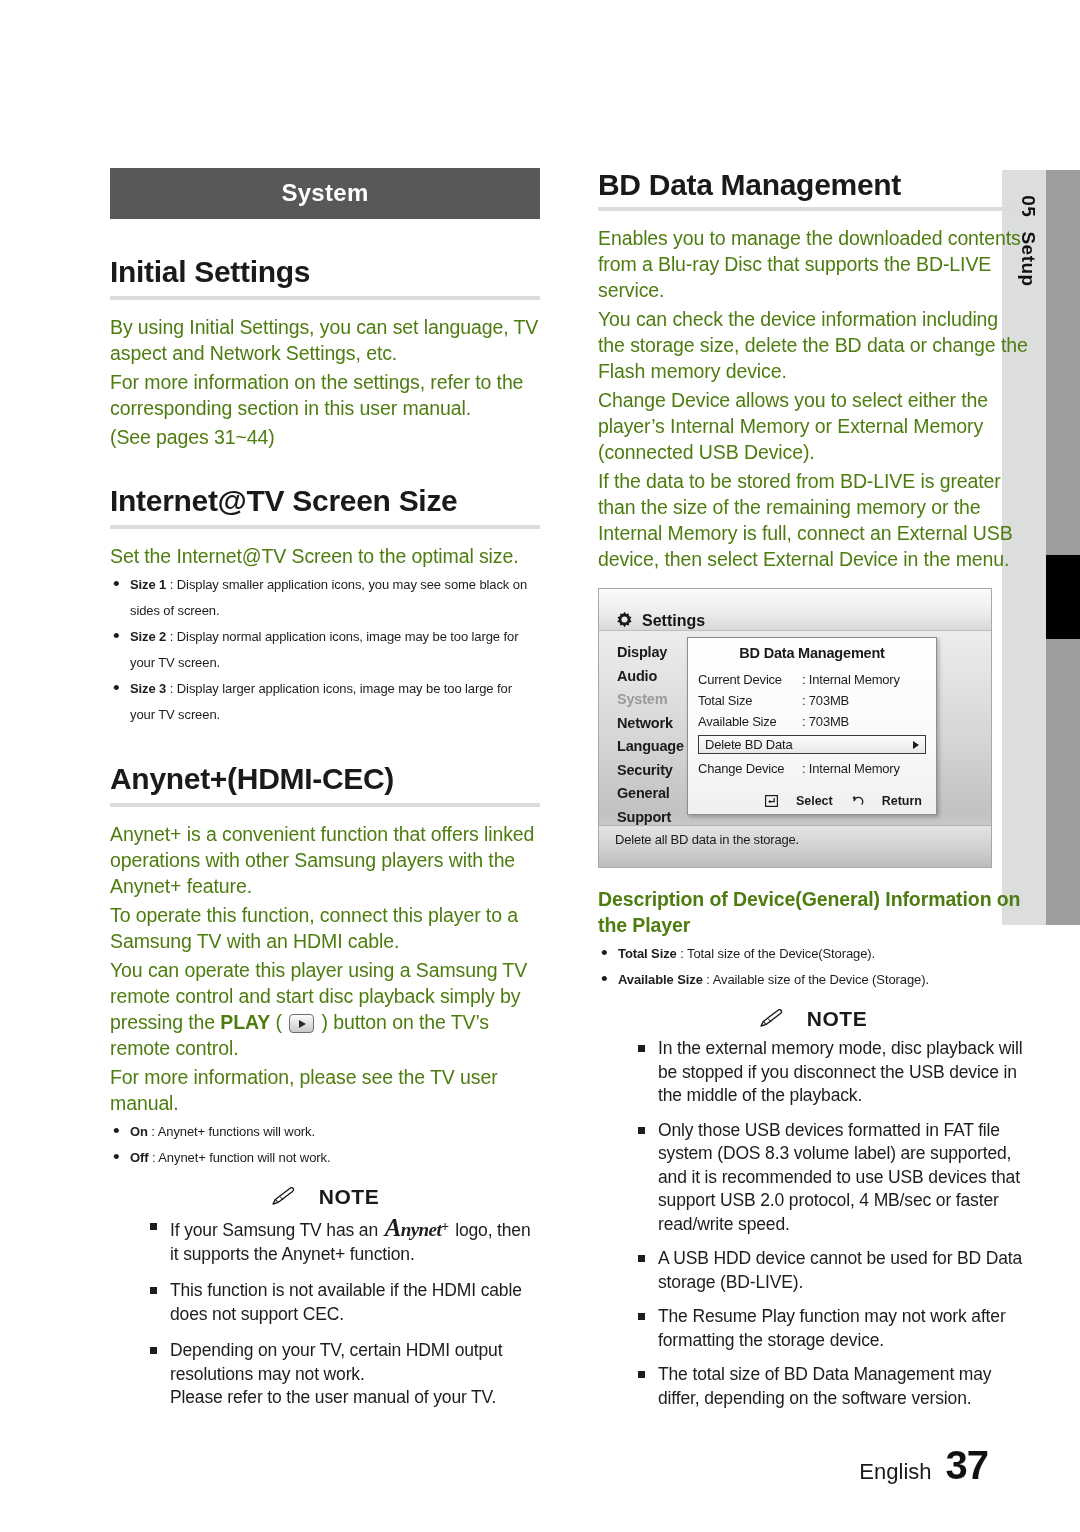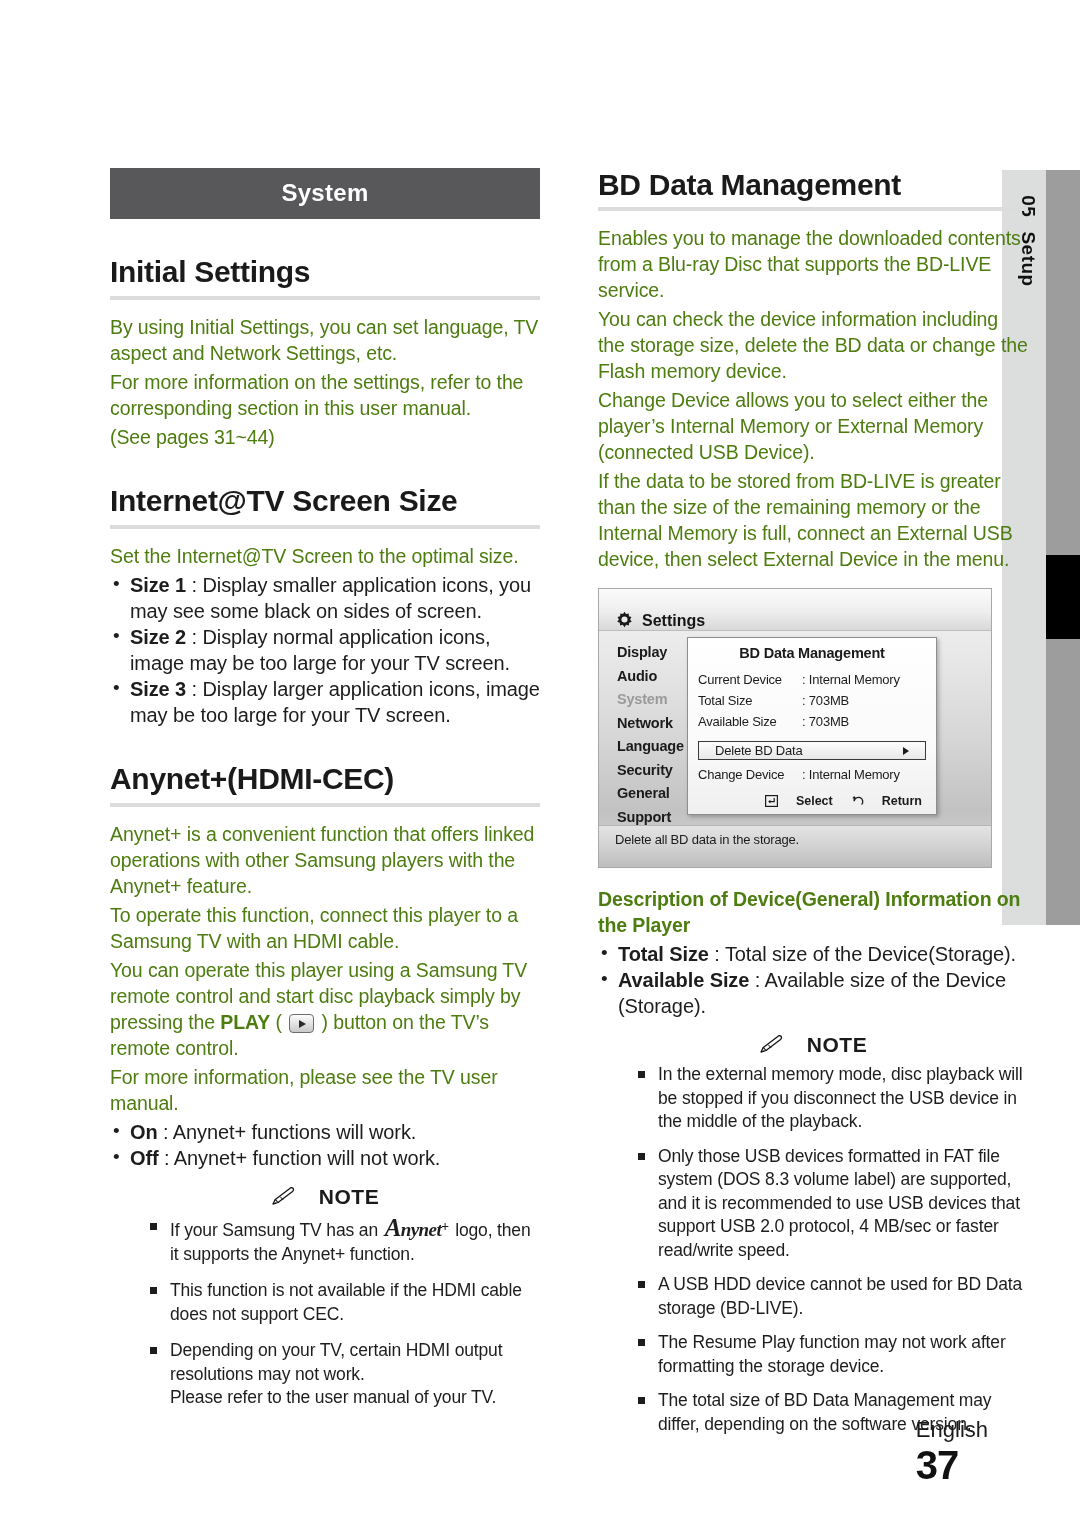--- a/index.html
+++ b/index.html
@@ -50,21 +50,21 @@
   
   p.body {
     font-size: 19.5px; line-height: 26px; margin-bottom: 3px;
     color: #4d7c0f; letter-spacing: -.1px;
   }
 
   
   ul.dots { list-style: none; margin: 0 0 2px 0; }
   ul.dots li {
     position: relative; padding-left: 20px;
-    font-size: 20px; line-height: 26px; color: #1d1d1d;
+    font-size: 13px; line-height: 26px; color: #1d1d1d;
     letter-spacing: -.1px;
   }
   ul.dots li::before {
     content: "\2022"; position: absolute; left: 3px; top: -1px;
     font-size: 19px; color: #1d1d1d;
   }
   ul.dots b { font-weight: bold; }
 
   
   .note-head {
@@ -145,21 +145,21 @@
     text-align: center; font-size: 14.5px; font-weight: bold;
     color: #1b1b1b; margin-bottom: 8px; letter-spacing: -.2px;
   }
   .drow {
     display: flex; font-size: 13px; color: #1b1b1b;
     line-height: 21px; letter-spacing: -.2px;
   }
   .drow .k { width: 104px; flex: none; }
   .drow .v { flex: 1; }
   .drow-hl {
-    border: 1.5px solid #3a3a3a; margin: 9px 0 4px; padding: 1px 16px;
+    border: 1.5px solid #3a3a3a; margin: 3px 0 4px; padding: 1px 6px;
     display: flex; align-items: center;
     background: linear-gradient(180deg,#fdfdfd,#e8e8e8);
   }
   .drow-hl .k { flex: 1; font-size: 13px; letter-spacing: -.2px; }
   .drow-hl .arrow {
     width: 0; height: 0; border-left: 6px solid #1b1b1b;
     border-top: 4px solid transparent; border-bottom: 4px solid transparent;
   }
   .dfoot {
     position: absolute; left: 0; right: 0; bottom: 6px;
@@ -173,21 +173,21 @@
   .tv-status {
     position: absolute; left: 0; right: 0; bottom: 0; height: 42px;
     border-top: 1px solid #b4b4b4;
     background: linear-gradient(180deg,#e4e4e4 0%,#d2d2d2 50%,#bdbdbd 100%);
     font-size: 13px; color: #1b1b1b; padding: 6px 0 0 16px; letter-spacing: -.2px;
   }
 
   
   .footer {
     position: absolute; right: 92px; bottom: 44px;
-    display: flex; align-items: baseline;  flex-direction: column;
+    display: flex; align-items: baseline; gap: 14px;
   }
   .footer .lang { font-size: 22px; color: #1a1a1a; }
   .footer .pno  { font-size: 40px; font-weight: bold; color: #111; letter-spacing: -1px; }
 </style>
 </head>
 <body>
 
 <div class="page">
 
   <div class="edge-strip">

